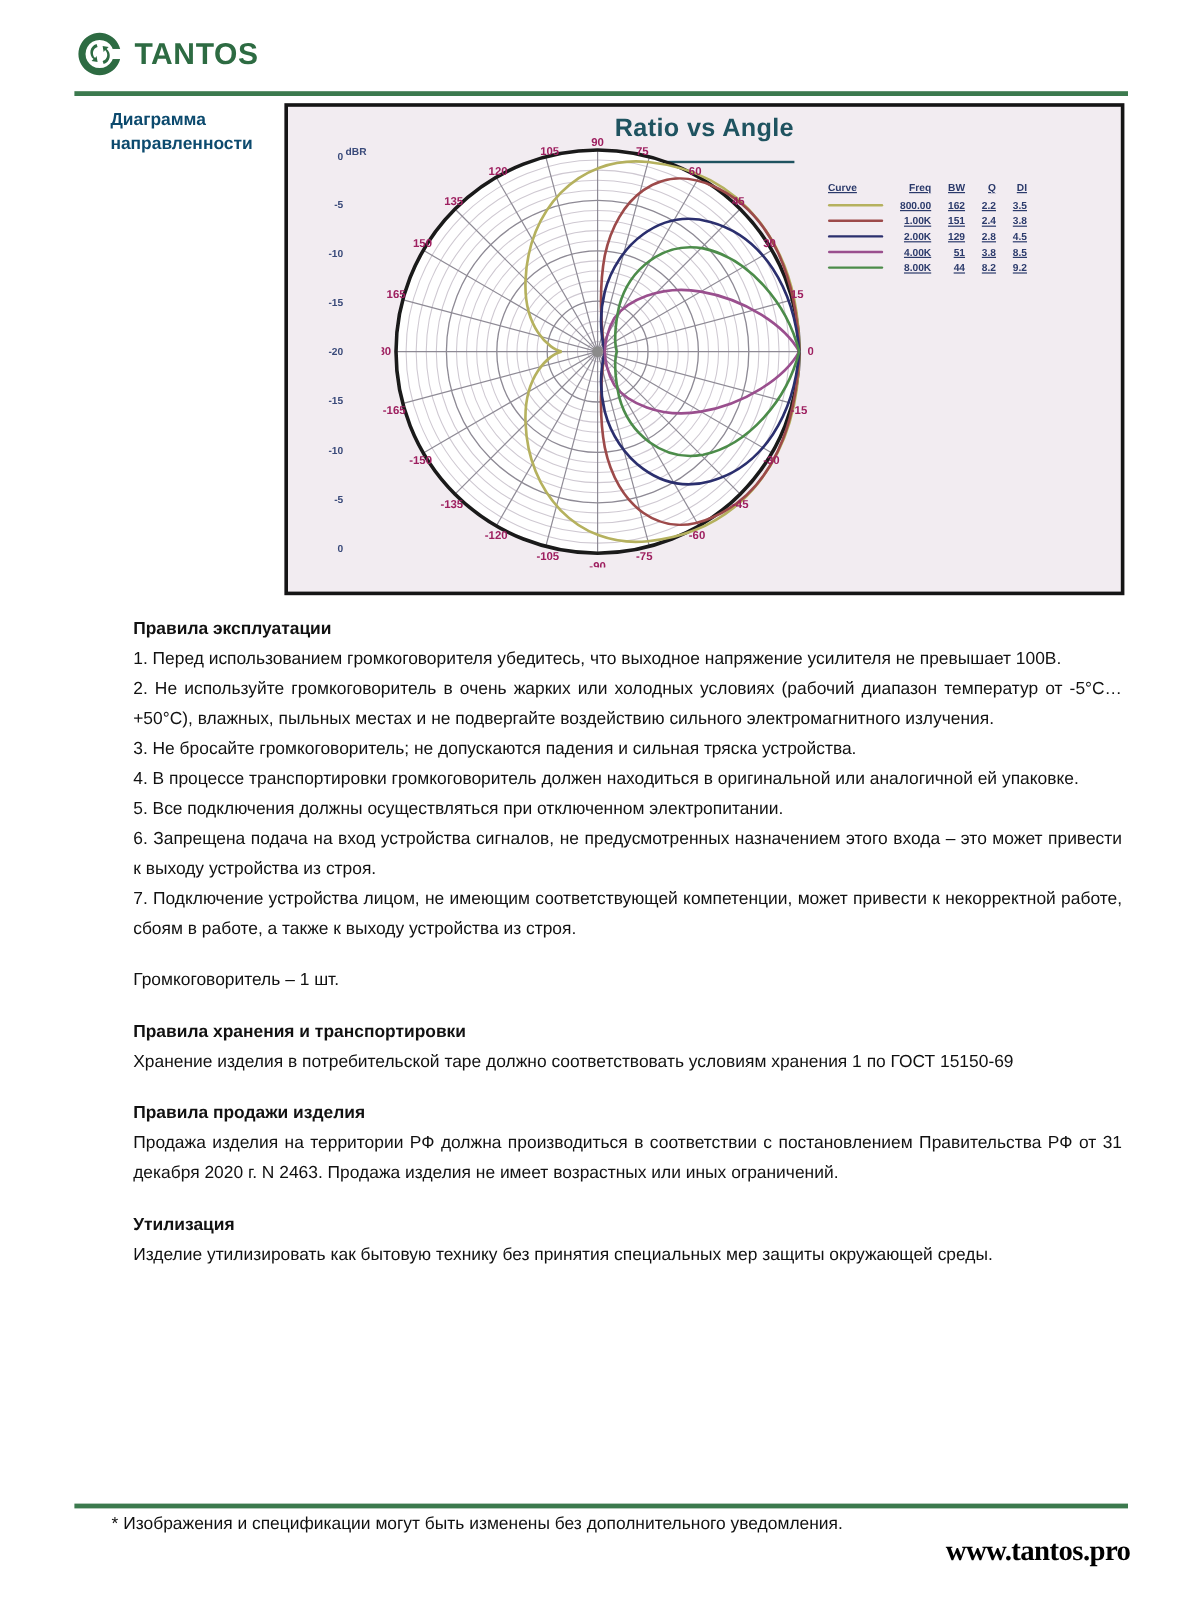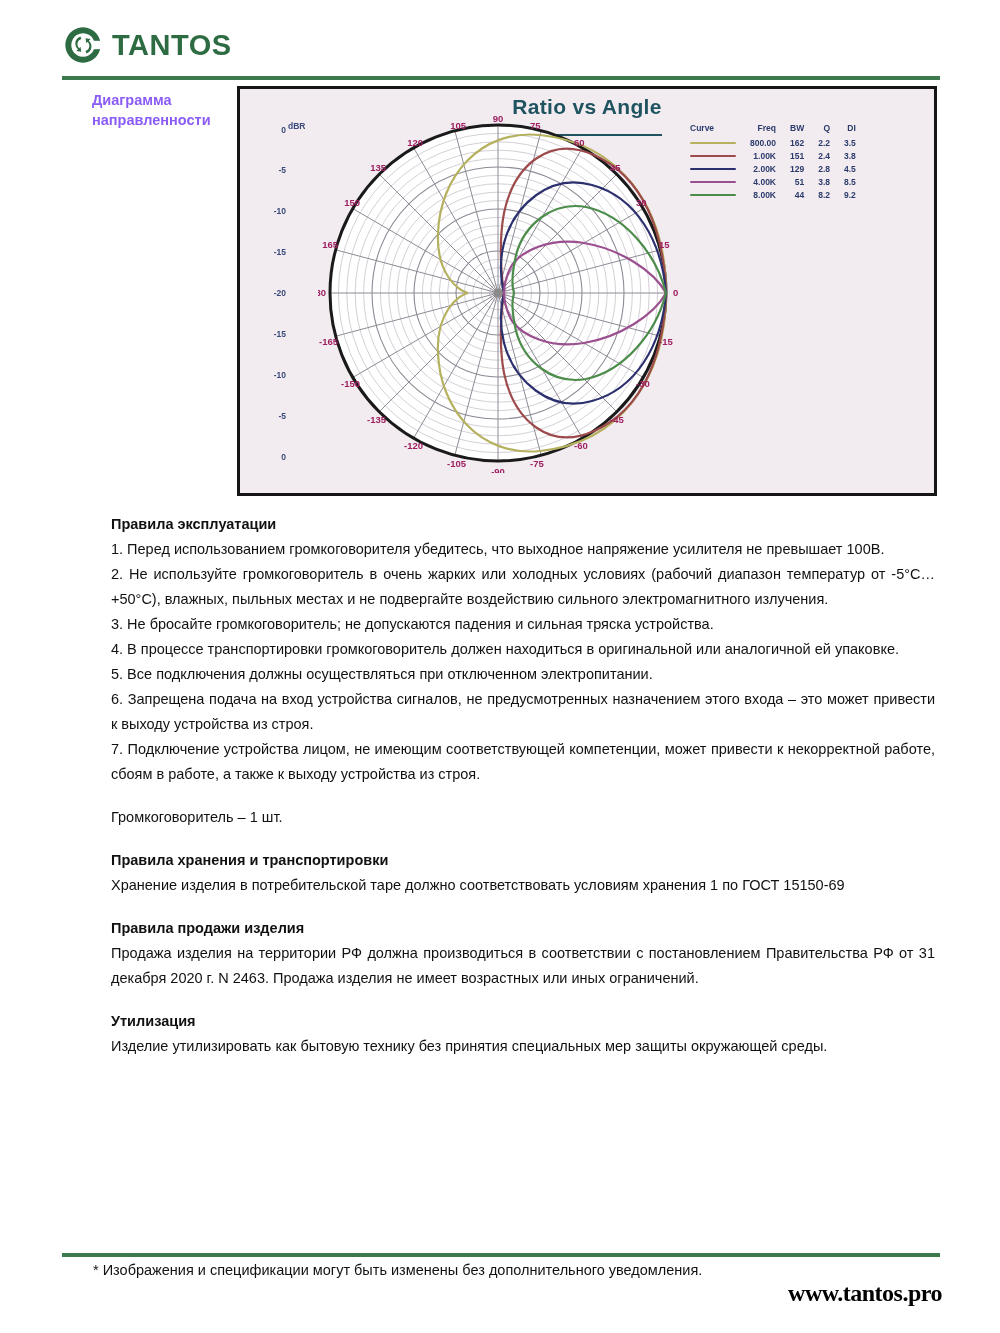--- a/index.html
+++ b/index.html
@@ -27,40 +27,40 @@
     position: absolute;
     left: 62px; top: 24px;
     display: flex;
     align-items: center;
     gap: 8px;
   }
   .logo-mark { width: 42px; height: 42px; display: block; }
   .logo-text {
     font-family: "Liberation Sans", sans-serif;
     font-weight: bold;
-    font-size: 29px;
+    font-size: 25px;
     letter-spacing: 0.5px;
     color: #2d6b42;
   }
   .header-rule {
     position: absolute;
     left: 62px; top: 76px;
     width: 878px; height: 4px;
     background: #3c7a4e;
   }
 
   
   .diagram-label {
     position: absolute;
     left: 92px; top: 90px;
     width: 140px;
     font-size: 14.5px;
     font-weight: bold;
     line-height: 20px;
-    color: #8b5cf6;
+    color: #0c4a6e;
   }
 
   .chart-box {
     position: absolute;
     left: 237px; top: 86px;
     width: 694px; height: 404px;
     border: 3px solid #151515;
     background: #f2ecf1;
     overflow: hidden;
   }
@@ -91,24 +91,25 @@
     color: #3a4a7a;
     text-align: right;
     width: 22px;
   }
 
   .polar-svg { position: absolute; left: 78px; top: 24px; }
 
   
   .legend {
     position: absolute;
-    left: 448px; top: 32px;
+    left: 448px; top: 60px;
     font-size: 8.5px;
     font-weight: bold;
     color: #2b3a6b;
+    text-decoration: underline;
   }
   .legend table { border-collapse: collapse; }
   .legend th, .legend td {
     padding: 1.5px 7px;
     font-weight: bold;
     font-size: 8.5px;
     text-align: right;
     white-space: nowrap;
   }
   .legend th.curve-h, .legend td.swatch-cell { text-align: left; padding-left: 2px; }

